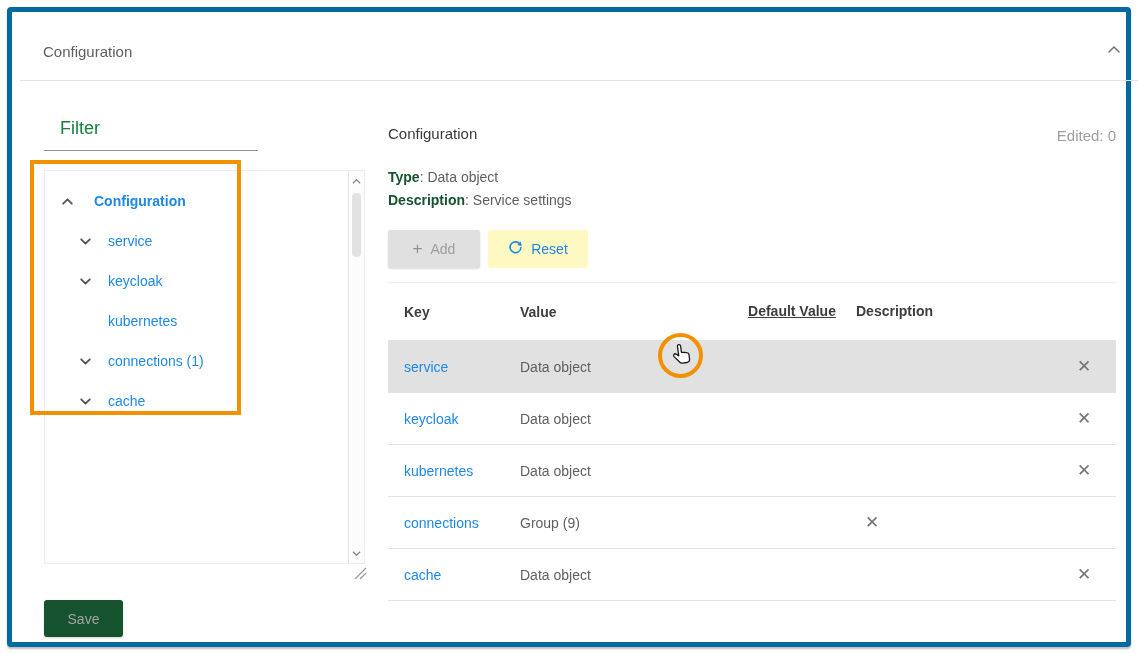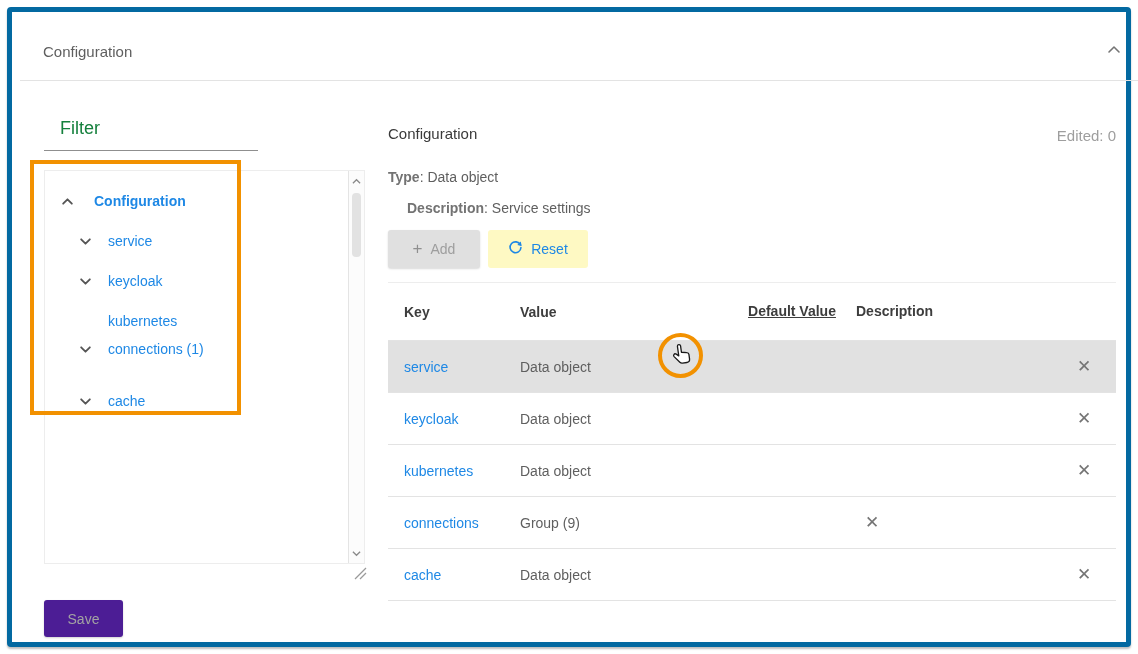--- a/index.html
+++ b/index.html
@@ -64,31 +64,31 @@
   .tree-row {
     position:absolute; left:0; width:300px; height:40px;
     display:flex; align-items:center; cursor:pointer; font-size:14px;
   }
   .tree-row .chev { width:13px; height:13px; flex:0 0 13px; display:flex; align-items:center; cursor:pointer; }
   .tree-root-label { margin-left:20px; color:#1e88e5; font-weight:bold; }
   .tree-child-label { margin-left:16px; color:#1e88e5; }
   
   .save-btn {
     position:absolute; left:32px; top:588px; width:79px; height:37px;
-    background:#4c1d95; border:none; border-radius:3px; color:#a3a3a3;
+    background:#14532d; border:none; border-radius:3px; color:#a3a3a3;
     font-size:14px; font-family:inherit; box-shadow:0 1px 2px rgba(0,0,0,0.18);
     cursor:pointer;
   }
   
   .detail-title { position:absolute; left:376px; top:113px; font-size:15px; color:#3a3a3a; font-weight:500; }
   .edited-label { position:absolute; left:904px; top:115px; width:200px; text-align:right; font-size:15px; color:#9e9e9e; }
   .meta-line { position:absolute; left:376px; font-size:14px; color:#5f5f5f; }
-  .meta-line b { color:#737373; }
+  .meta-line b { color:#14532d; }
   .meta-type { top:157px; }
-  .meta-desc { top:188px;margin-left:19px; }
+  .meta-desc { top:180px; }
   .btn {
     position:absolute; top:218px; height:38px; border:none; border-radius:3px;
     font-size:14px; font-family:inherit; display:flex; align-items:center;
     justify-content:center; gap:8px; cursor:pointer;
   }
   .add-btn { left:376px; width:92px; background:#e0e0e0; color:#9e9e9e; box-shadow:0 1px 2px rgba(0,0,0,0.15); }
   .add-btn .plus { font-size:17px; color:#8f8f8f; }
   .reset-btn { left:476px; width:100px; background:#fef9c3; color:#1e88e5; }
   
   .cfg-table { position:absolute; left:376px; top:270px; width:728px; border-top:1px solid #ededed; }
@@ -167,21 +167,21 @@
               <polyline points="2,4 6,8 10,4" fill="none" stroke="#555" stroke-width="1.7" stroke-linecap="round" stroke-linejoin="round"></polyline>
             </svg>
         </span>
         <span class="tree-child-label">keycloak</span>
       </div>
 
       <div class="tree-row" style="top:130px; padding-left:63px;">
         <span class="tree-child-label" style="margin-left:0;">kubernetes</span>
       </div>
 
-      <div class="tree-row" style="top:158px; padding-left:34px;text-align:right;">
+      <div class="tree-row" style="top:170px; padding-left:34px;text-align:right;">
         <span class="chev">
           <svg width="13" height="13" viewBox="0 0 12 12">
               <polyline points="2,4 6,8 10,4" fill="none" stroke="#555" stroke-width="1.7" stroke-linecap="round" stroke-linejoin="round"></polyline>
             </svg>
         </span>
         <span class="tree-child-label">connections (1)</span>
       </div>
 
       <div class="tree-row" style="top:210px; padding-left:34px;">
         <span class="chev">

